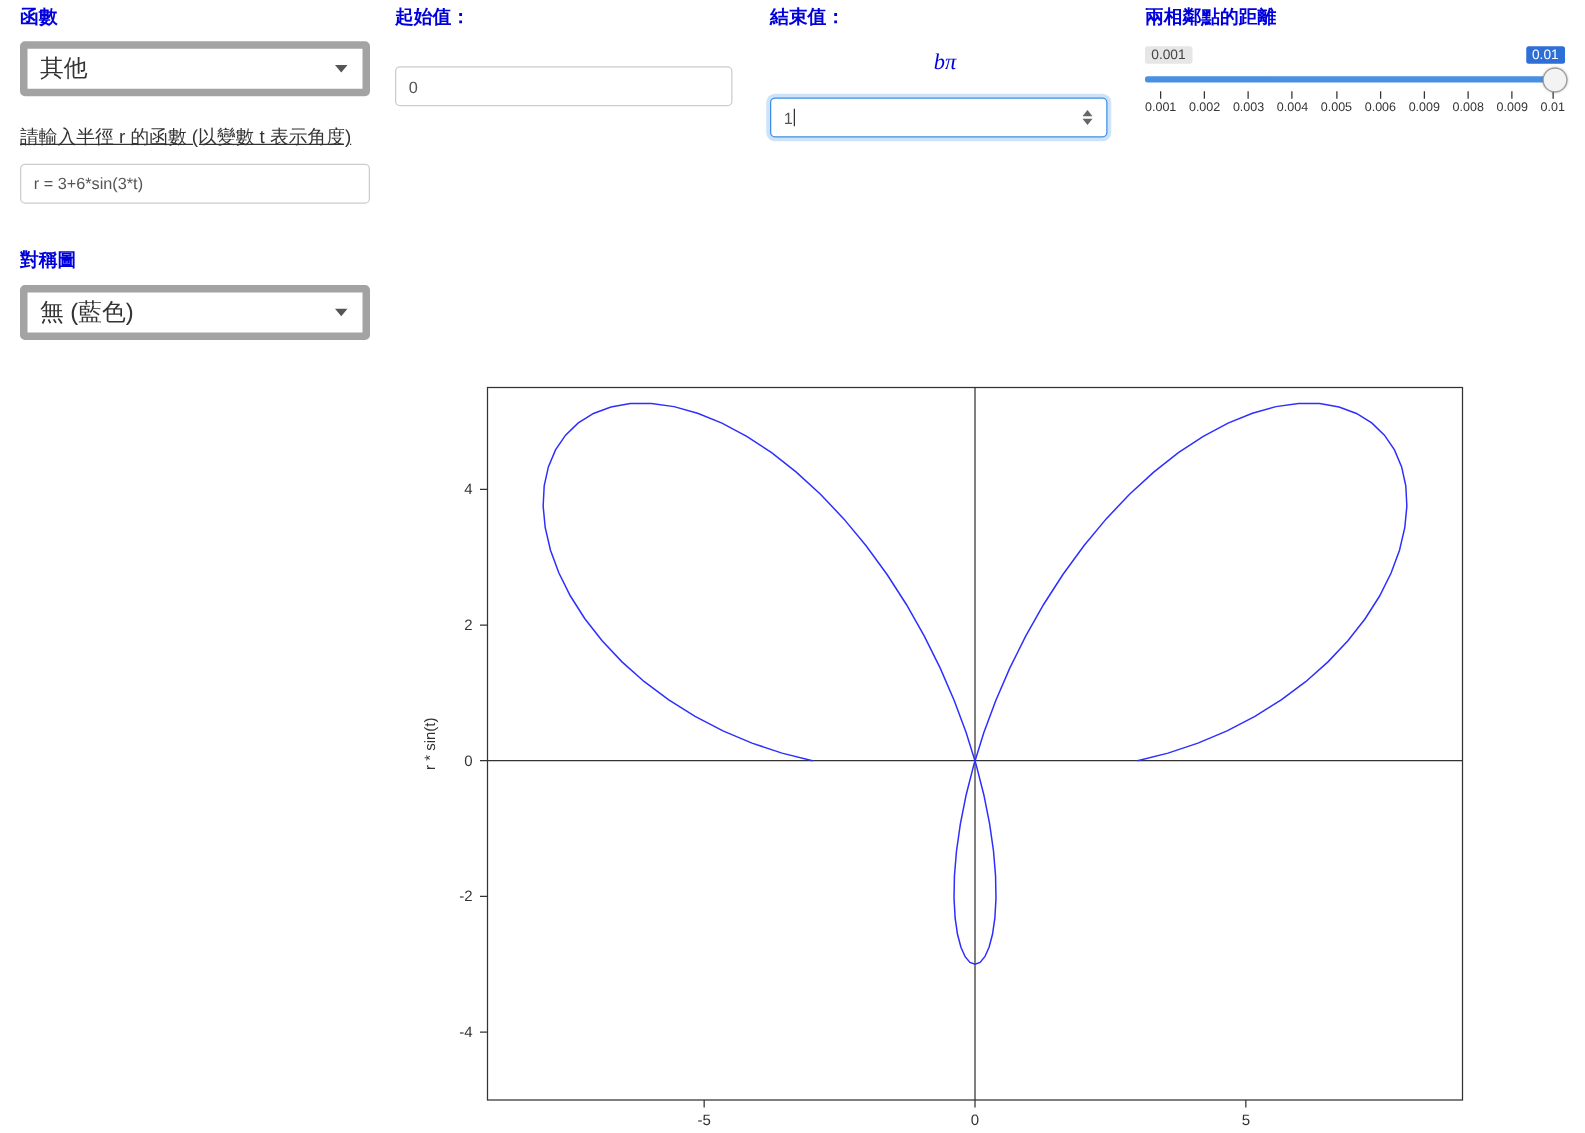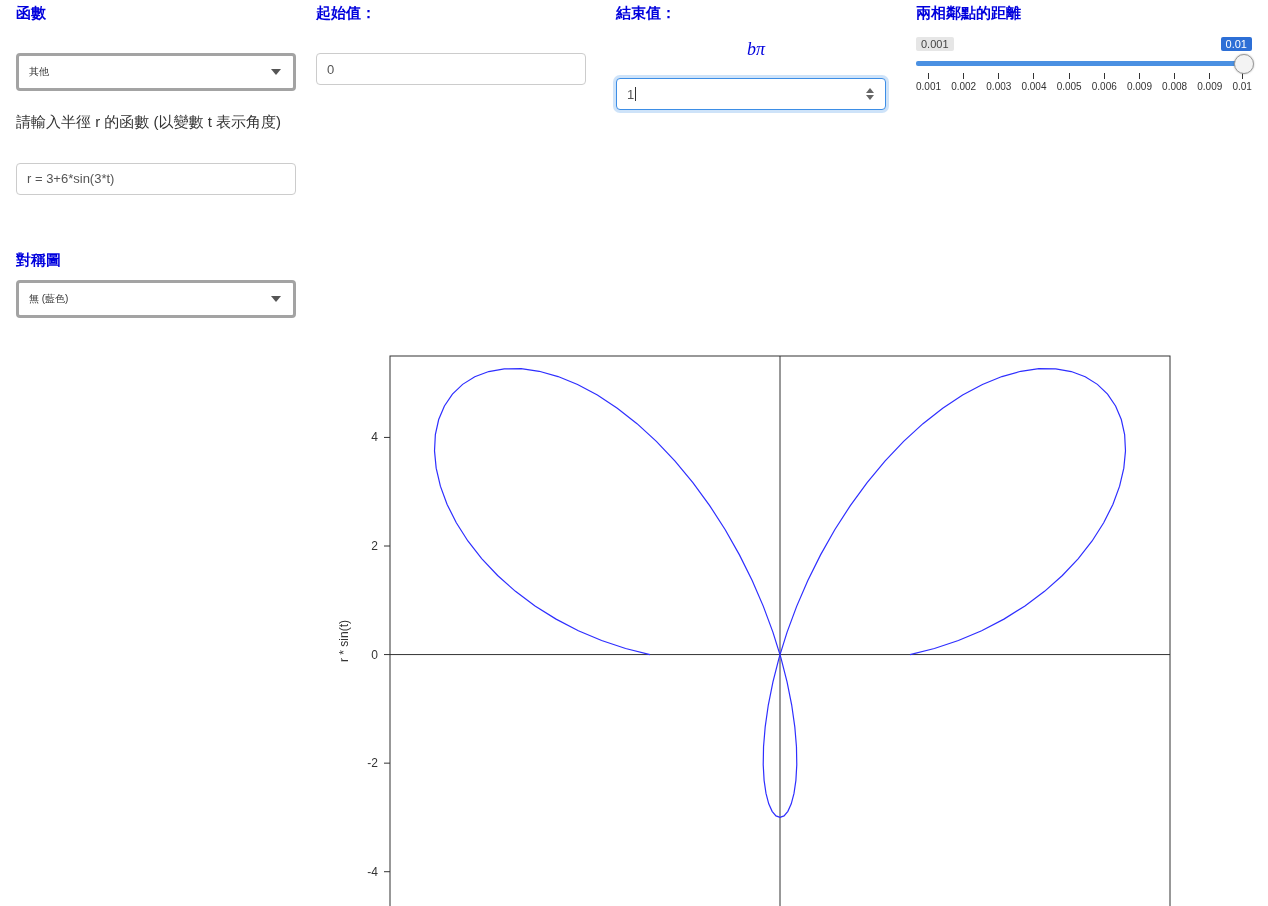--- a/index.html
+++ b/index.html
@@ -15,62 +15,64 @@
     display: flex;
     flex-direction: row;
     align-items: flex-start;
     padding: 4px 16px 0 16px;
     gap: 20px;
   }
   .col {
     display: flex;
     flex-direction: column;
   }
-  .col.func      { width: 280px; gap: 20px; }
+  .col.func      { width: 280px; }
   .col.start     { width: 280px; gap: 20px; }
   .col.end       { width: 280px; }
   .col.slider    { flex: 1; min-width: 280px; }
 
   .heading {
     color: #0000dd;
     font-size: 15px;
     font-weight: bold;
     margin-bottom: 10px;
     white-space: nowrap;
   }
 
   
   .select-ctrl {
     position: relative;
-    border: 3px solid #a3a3a3;
+    border: 6px solid #a3a3a3;
     border-radius: 4px;
     background: #fff;
     height: 32px;
     display: flex;
     align-items: center;
     padding: 0 10px;
-    font-size: 10px;
+    font-size: 19px;
     color: #333;
     cursor: pointer;
   }
   .select-ctrl .caret {
     position: absolute;
     right: 12px;
     top: 50%;
     transform: translateY(-50%);
     width: 0; height: 0;
     border-left: 5px solid transparent;
     border-right: 5px solid transparent;
     border-top: 6px solid #555;
   }
 
   .help-text {
+    margin-top: 22px;
     font-size: 15px;
     color: #333;
     line-height: 1.45;
+    text-decoration: underline;
   }
 
   .text-input, .num-input {
     border: 1px solid #ccc;
     border-radius: 4px;
     height: 30px;
     padding: 0 10px;
     font-size: 13px;
     color: #555;
     background: #fff;

